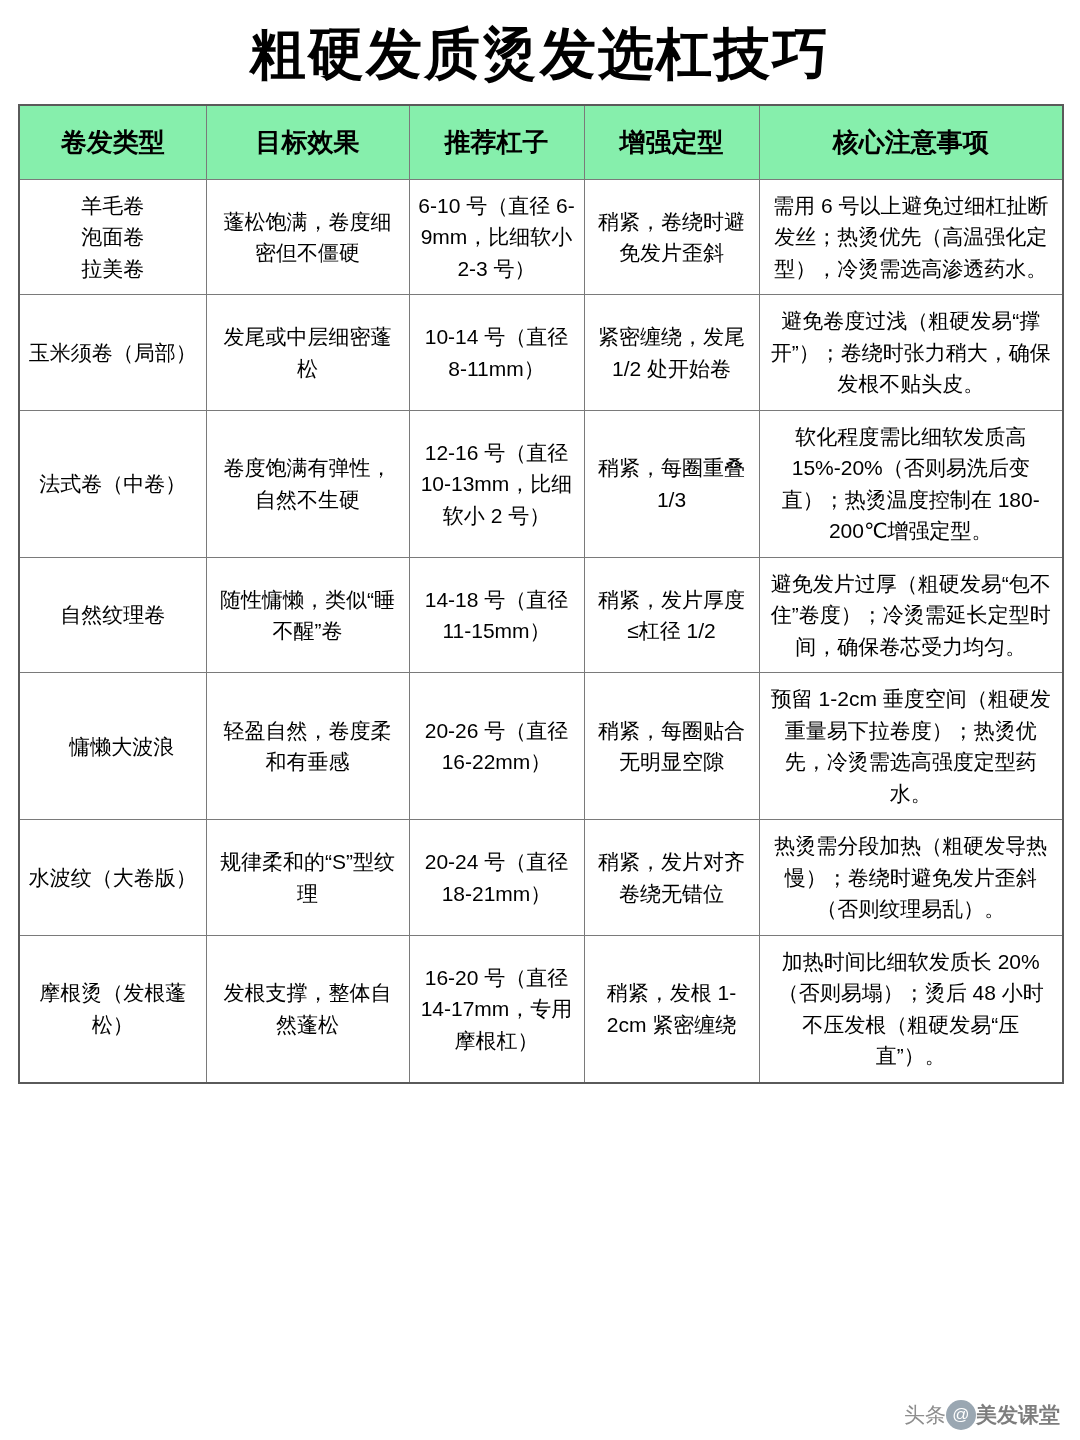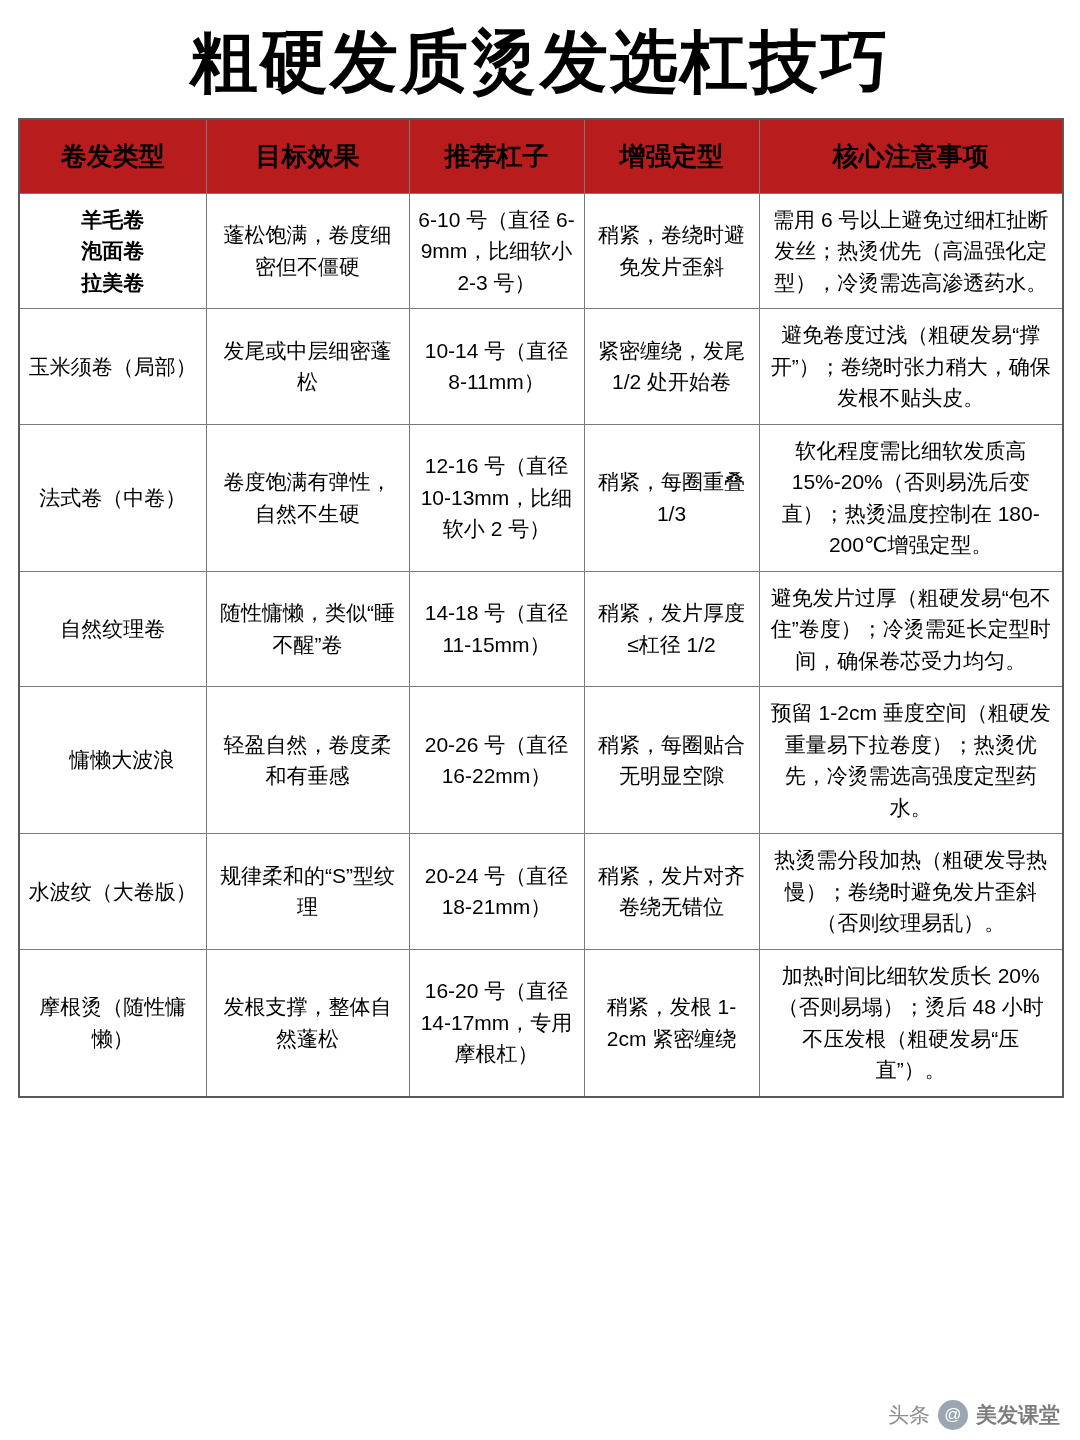--- a/index.html
+++ b/index.html
@@ -12,21 +12,21 @@
   }
   .page {
     width: 1080px;
     min-height: 1440px;
     position: relative;
     background: #ffffff;
     padding: 0;
   }
   .title {
     text-align: center;
-    font-size: 68px;
+    font-size: 56px;
     font-weight: bold;
     color: #000000;
     letter-spacing: 2px;
     padding: 22px 0 18px 0;
     line-height: 1.15;
   }
   .table-wrap {
     padding: 0 18px;
   }
   table.main {
@@ -38,21 +38,21 @@
   table.main th, table.main td {
     border: 1.5px solid #7a7a7a;
     vertical-align: middle;
     text-align: center;
     padding: 10px 8px;
     color: #000000;
     line-height: 1.5;
     word-break: break-word;
   }
   table.main thead th {
-    background: #b91c1c;
+    background: #86efac;
     font-size: 26px;
     font-weight: bold;
     height: 74px;
     padding: 8px 4px;
   }
   table.main tbody td {
     font-size: 21px;
   }
   col.c1 { width: 187px; }
   col.c2 { width: 203px; }
@@ -64,21 +64,21 @@
     font-size: 20px;
     padding-left: 12px;
     padding-right: 10px;
   }
   .watermark {
     position: absolute;
     right: 20px;
     bottom: 10px;
     display: flex;
     align-items: center;
-    gap: 8px;
+    gap: 0;
     color: #8a8a8a;
     font-size: 21px;
   }
   .wm-text { color: #8e8e8e; }
   .wm-badge {
     width: 30px; height: 30px;
     border-radius: 50%;
     background: #9aa7b2;
     color: #ffffff;
     display: flex;
@@ -108,21 +108,21 @@
         <tr>
           <th>卷发类型</th>
           <th>目标效果</th>
           <th>推荐杠子</th>
           <th>增强定型</th>
           <th>核心注意事项</th>
         </tr>
       </thead>
       <tbody>
         <tr>
-          <td style="white-space: pre-line; font-weight: bold;">羊毛卷
+          <td style="white-space: pre-line;">羊毛卷
 泡面卷
 拉美卷</td>
           <td>蓬松饱满，卷度细密但不僵硬</td>
           <td>6-10 号（直径 6-9mm，比细软小 2-3 号）</td>
           <td>稍紧，卷绕时避免发片歪斜</td>
           <td class="notes">需用 6 号以上避免过细杠扯断发丝；热烫优先（高温强化定型），冷烫需选高渗透药水。</td>
         </tr>
         <tr>
           <td style="white-space: pre-line;">玉米须卷（局部）</td>
           <td>发尾或中层细密蓬松</td>
@@ -152,21 +152,21 @@
           <td class="notes">预留 1-2cm 垂度空间（粗硬发重量易下拉卷度）；热烫优先，冷烫需选高强度定型药水。</td>
         </tr>
         <tr>
           <td style="white-space: pre-line;">水波纹（大卷版）</td>
           <td>规律柔和的“S”型纹理</td>
           <td>20-24 号（直径 18-21mm）</td>
           <td>稍紧，发片对齐卷绕无错位</td>
           <td class="notes">热烫需分段加热（粗硬发导热慢）；卷绕时避免发片歪斜（否则纹理易乱）。</td>
         </tr>
         <tr>
-          <td style="white-space: pre-line;">摩根烫（随性慵懒）</td>
+          <td style="white-space: pre-line;">摩根烫（发根蓬松）</td>
           <td>发根支撑，整体自然蓬松</td>
           <td>16-20 号（直径 14-17mm，专用摩根杠）</td>
           <td>稍紧，发根 1-2cm 紧密缠绕</td>
           <td class="notes">加热时间比细软发质长 20%（否则易塌）；烫后 48 小时不压发根（粗硬发易“压直”）。</td>
         </tr>
       </tbody>
     </table>
   </div>
 
   <div class="watermark">

